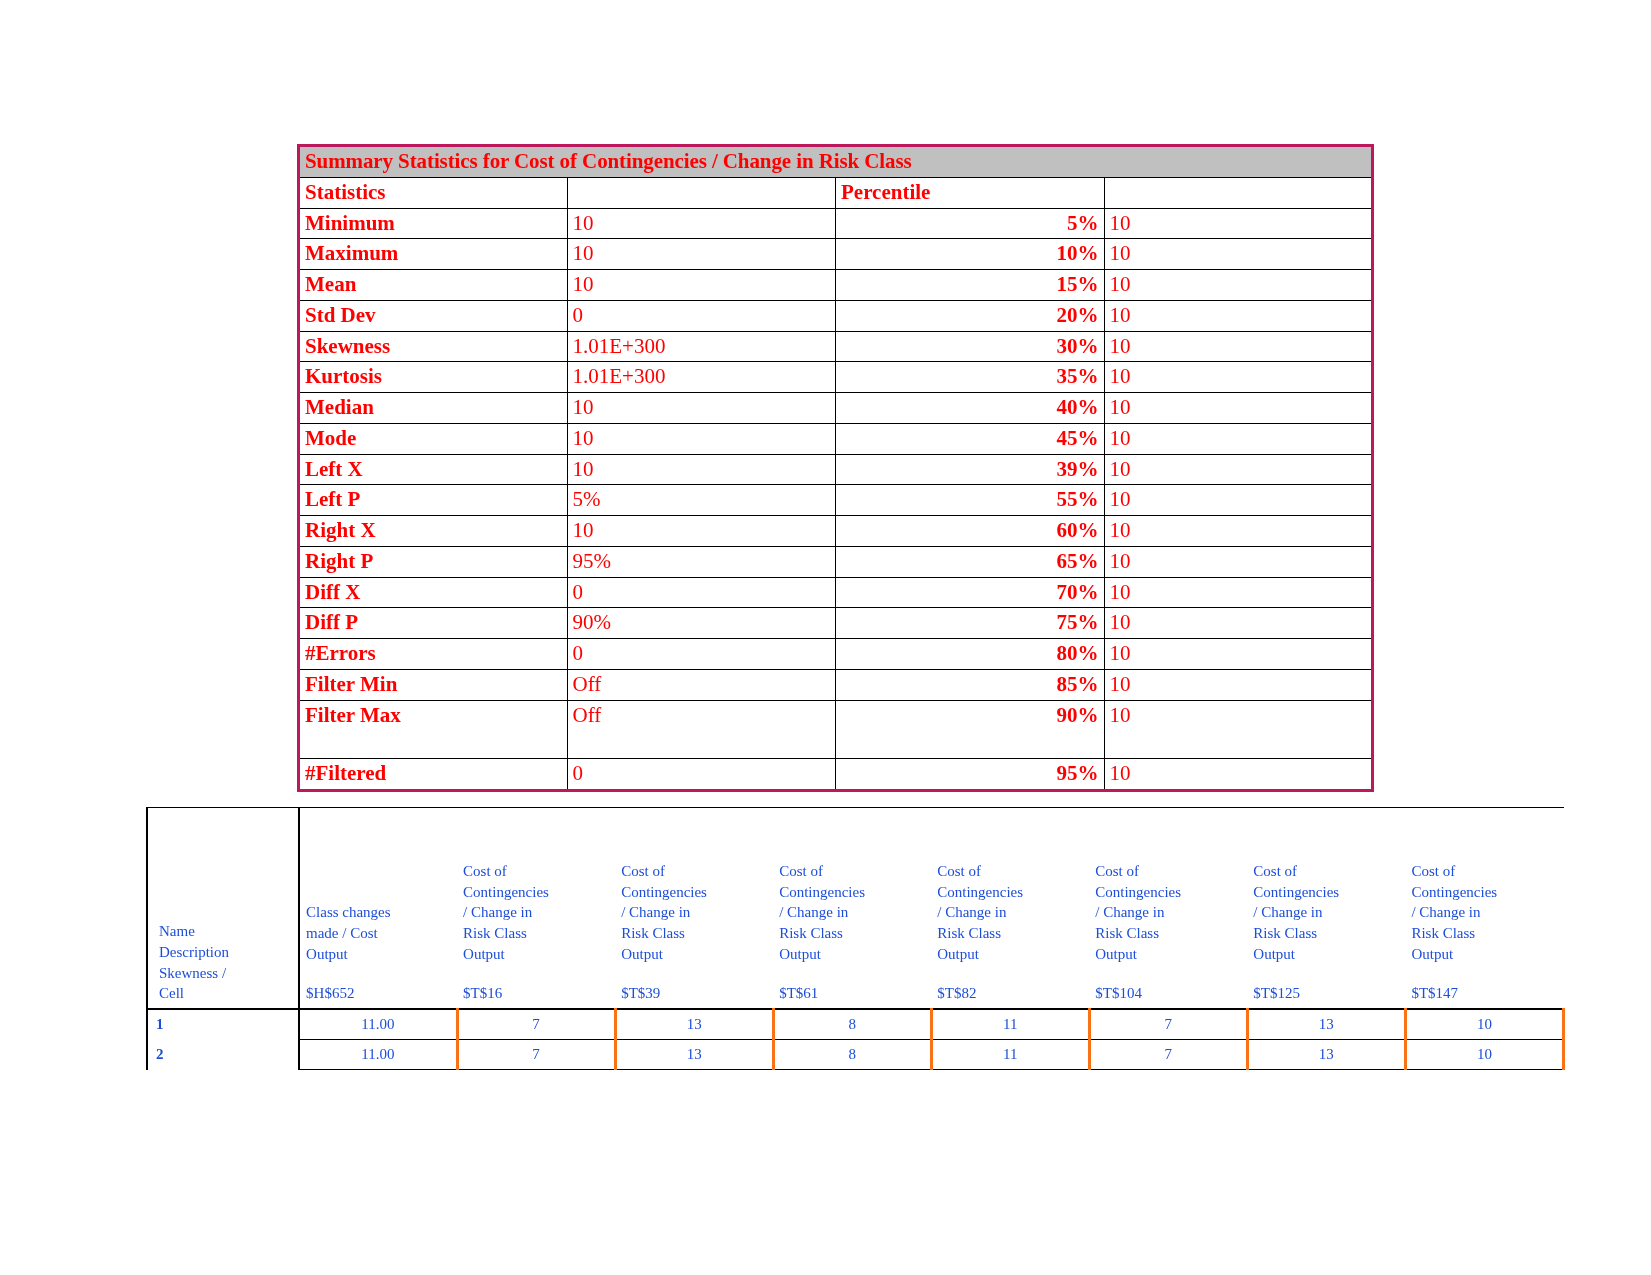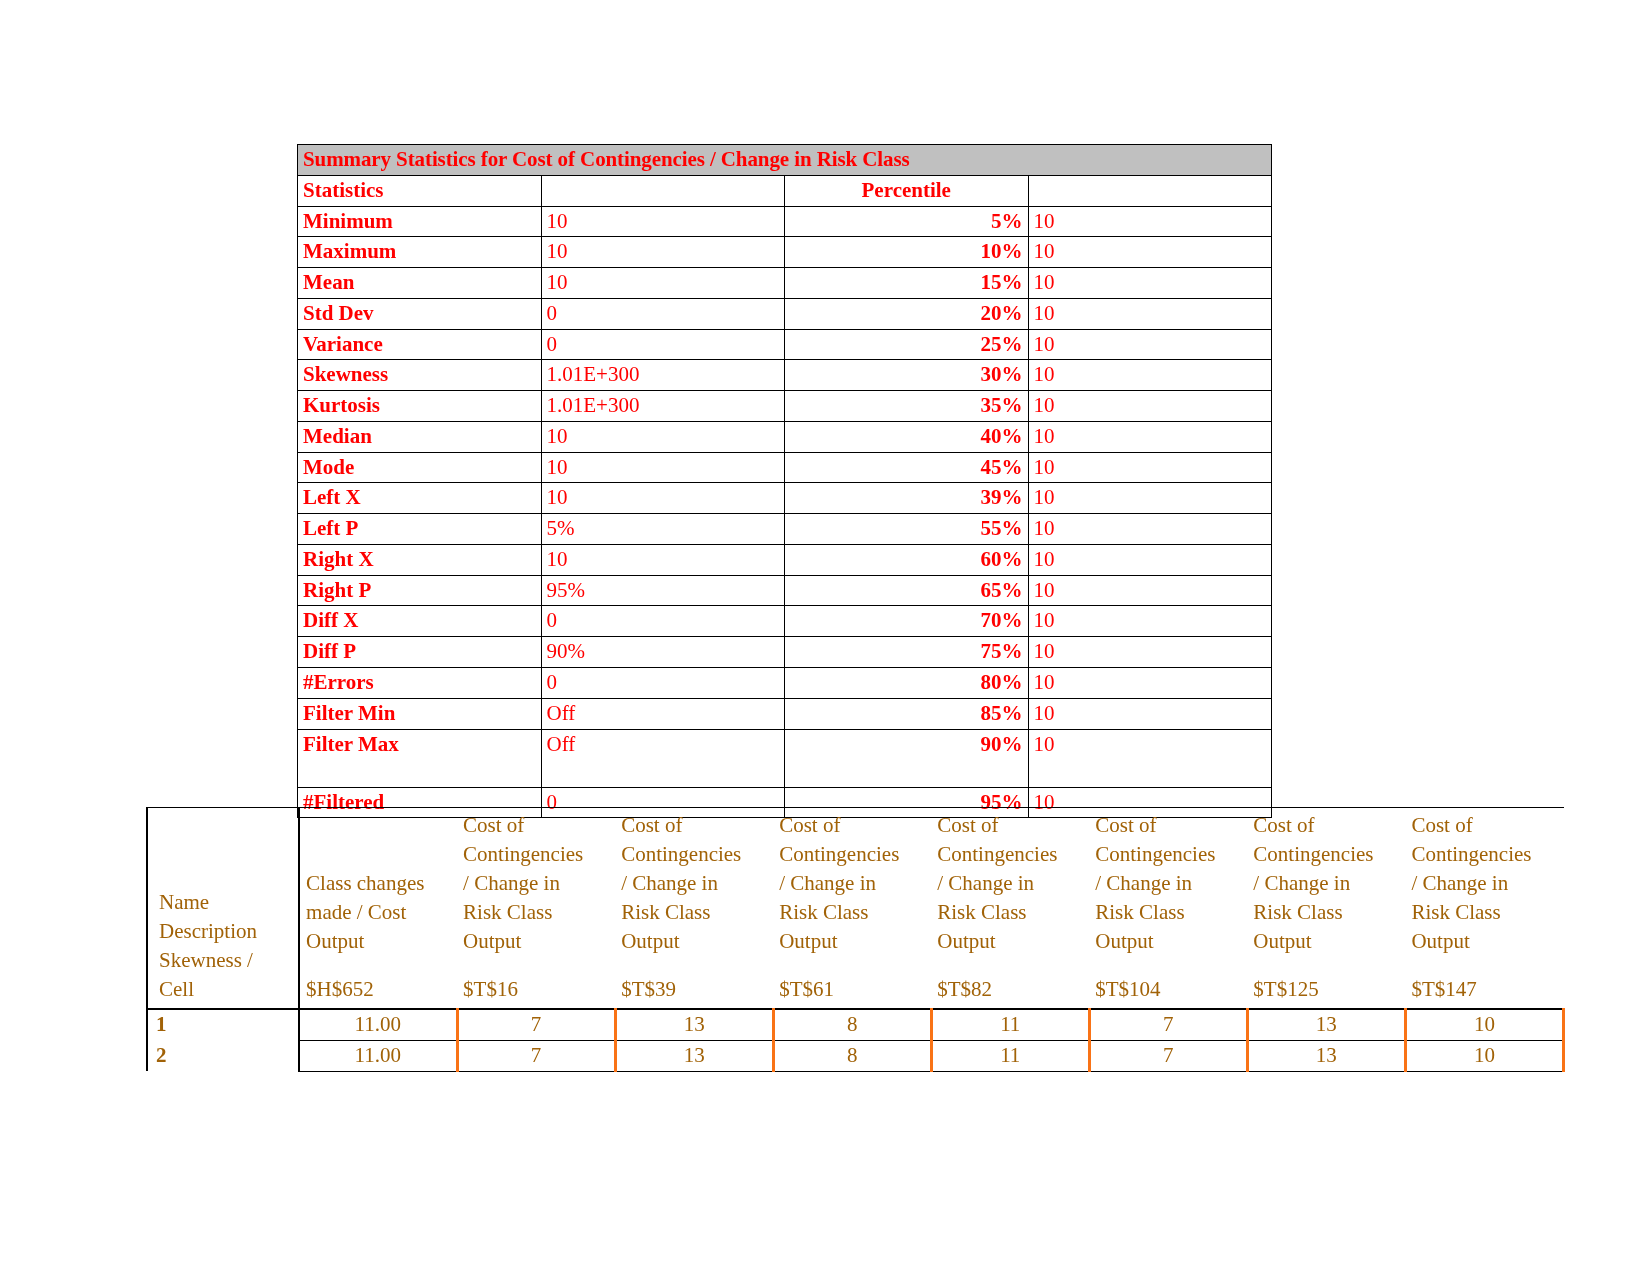--- a/index.html
+++ b/index.html
@@ -19,22 +19,22 @@
   
   #stats-table-wrap {
     position: absolute;
     left: 297px;
     top: 144px;
     width: 975px;
   }
   table.stats {
     border-collapse: collapse;
     table-layout: fixed;
-    width: 975px;
-    border: 1px solid #be185d;
+    width: 1077px;
+    border: 3px solid #be185d;
   }
   table.stats td {
     border: 1px solid #000000;
     padding: 2px 5px 3px 5px;
     font-size: 21px;
     line-height: 1.18;
     height: 24px;
     vertical-align: top;
     color: #ff0000;
     background: #ffffff;
@@ -54,44 +54,44 @@
   td.val {
     width: 127px;
     font-weight: normal;
   }
   td.pctlabel {
     text-align: right;
     font-weight: bold;
     width: 563px;
   }
   td.pctlabel.head {
-    text-align: center;
+    text-align: left;
   }
   td.pctval {
     width: 155px;
     font-weight: normal;
   }
   tr.tall td { height: 52px; }
 
   
   #detail-table-wrap {
     position: absolute;
     left: 146px;
     top: 807px;
     width: 1419px;
   }
   table.detail {
     border-collapse: collapse;
     table-layout: fixed;
     width: 1419px;
   }
   table.detail td {
-    font-size: 21px;
+    font-size: 15px;
     line-height: 1.38;
-    color: #a16207;
+    color: #1d4ed8;
     vertical-align: bottom;
     padding: 0 6px 2px 6px;
     border-left: 1px solid #000000;
     border-right: 1px solid #000000;
   }
   table.detail tr.hdr td {
     border-top: 1px solid #000000;
     border-bottom: 2px solid #000000;
     height: 196px;
     padding-bottom: 4px;
@@ -159,26 +159,20 @@
       <tr>
         <td class="lbl">Mean</td>
         <td class="val">10</td>
         <td class="pctlabel">15%</td>
         <td class="pctval">10</td>
       </tr>
       <tr>
         <td class="lbl">Std Dev</td>
         <td class="val">0</td>
         <td class="pctlabel">20%</td>
-        <td class="pctval">10</td>
-      </tr>
-      <tr>
-        <td class="lbl">Variance</td>
-        <td class="val">0</td>
-        <td class="pctlabel">25%</td>
         <td class="pctval">10</td>
       </tr>
       <tr>
         <td class="lbl">Skewness</td>
         <td class="val">1.01E+300</td>
         <td class="pctlabel">30%</td>
         <td class="pctval">10</td>
       </tr>
       <tr>
         <td class="lbl">Kurtosis</td>

